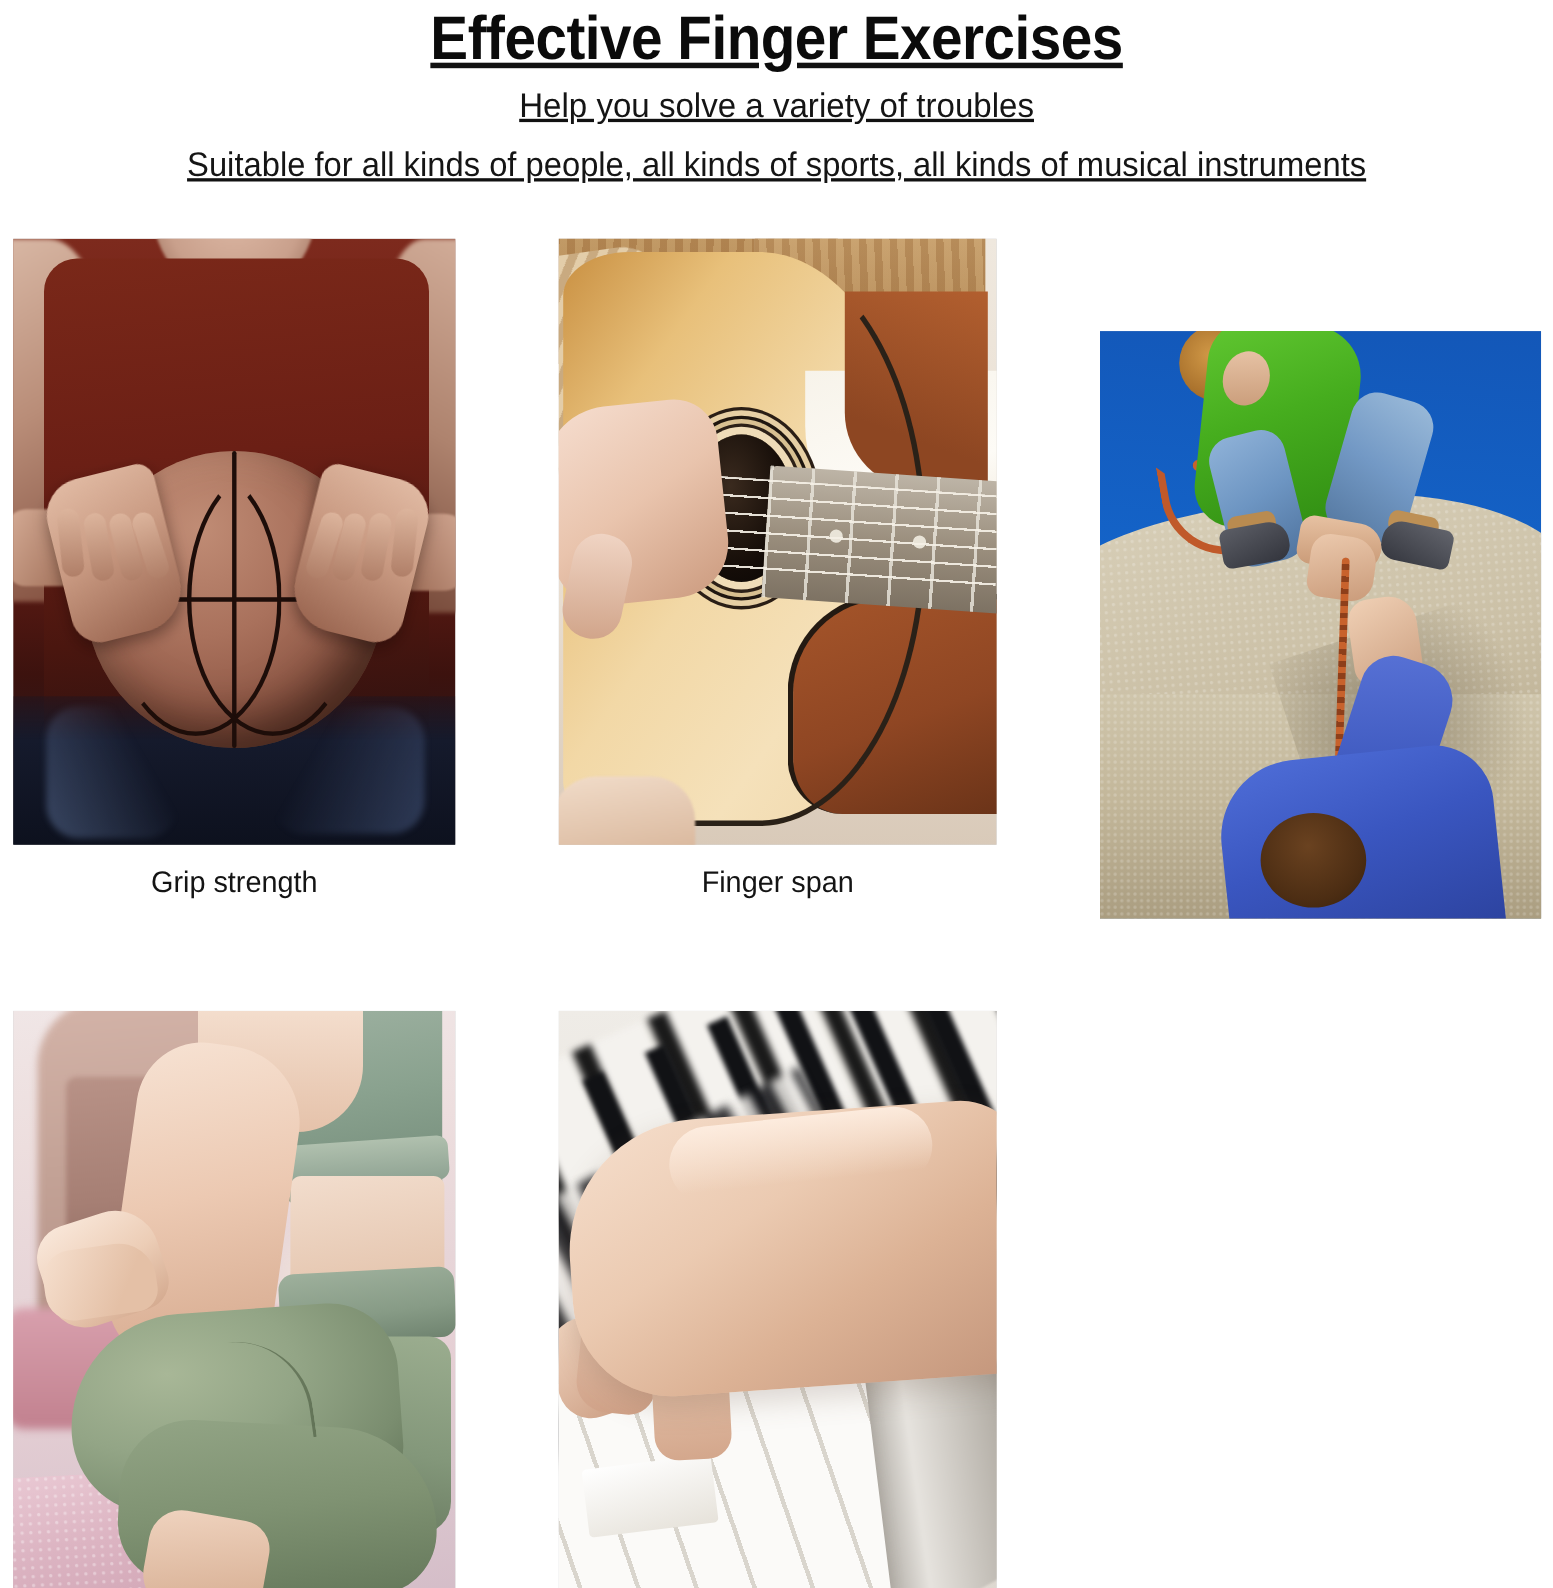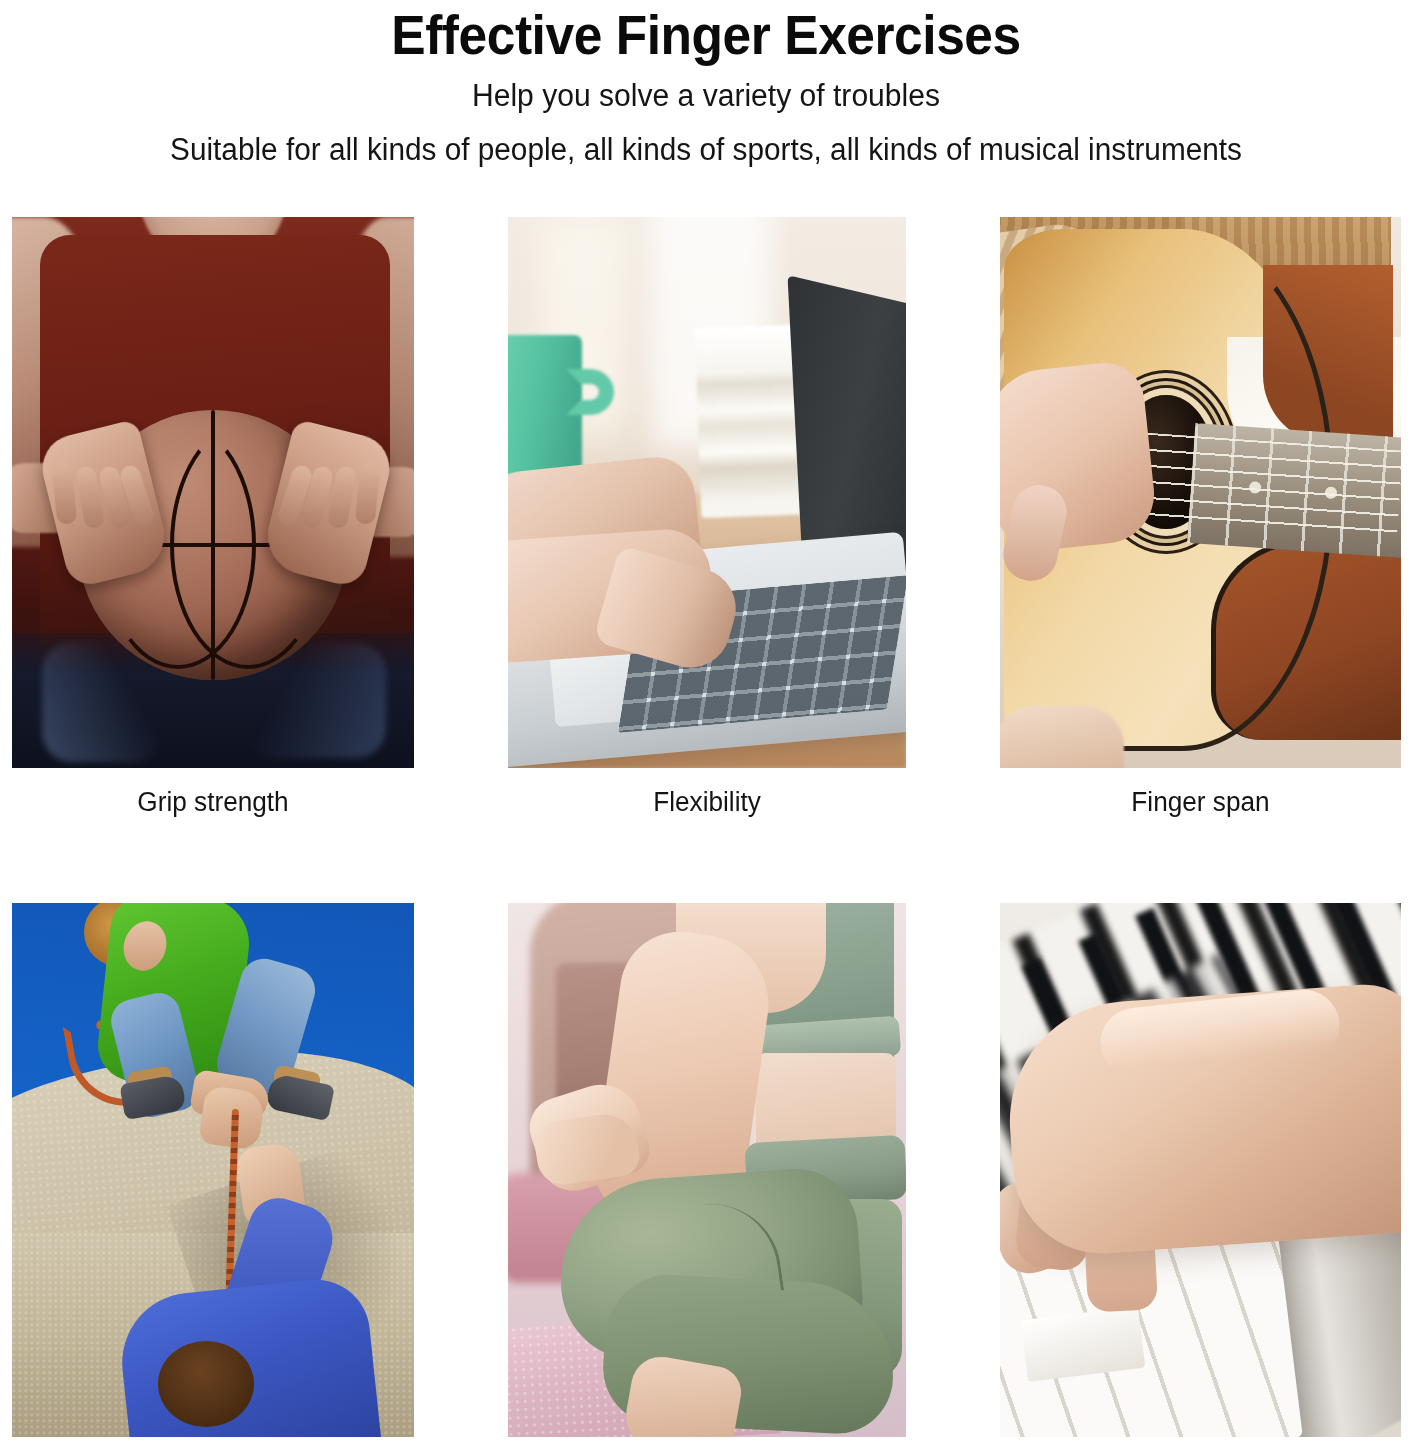--- a/index.html
+++ b/index.html
@@ -12,20 +12,21 @@
     font-family: "Liberation Sans", sans-serif;
     color: #111111;
     overflow: hidden;
   }
 
   .page {
     position: relative;
     width: 1412px;
     height: 1444px;
     background: #ffffff;
+    text-decoration: underline;
   }
 
   
   .header { width: 100%; text-align: center; padding-top: 4px; }
 
   .title {
     font-size: 56px;
     font-weight: 700;
     letter-spacing: -0.5px;
     line-height: 62px;
@@ -753,40 +754,20 @@
         <div class="layer bb-hand bb-hand-r">
           <div class="bb-finger" style="left:6px; top:24px; transform:rotate(8deg);"></div>
           <div class="bb-finger" style="left:30px; top:34px; transform:rotate(4deg);"></div>
           <div class="bb-finger" style="left:54px; top:40px; transform:rotate(0deg);"></div>
           <div class="bb-finger" style="left:76px; top:44px; transform:rotate(-4deg);"></div>
         </div>
       </div>
       <div class="caption">Grip strength</div>
     </div>
 
-    <div class="cell">
-      <div class="photo">
-        <div class="layer lp-bg"></div>
-        <div class="layer lp-blur-win2"></div>
-        <div class="layer lp-blur-win"></div>
-        <div class="layer lp-desk"></div>
-        <div class="layer lp-mug"></div>
-        <div class="layer lp-mug-handle"></div>
-        <div class="layer lp-books"></div>
-        <div class="layer lp-screen"></div>
-
-        <div class="layer lp-base"></div>
-        <div class="layer lp-trackpad"></div>
-        <div class="layer lp-keys"></div>
-        <div class="layer lp-hand-back"></div>
-        <div class="layer lp-hand-front"></div>
-        <div class="layer lp-fingers"></div>
-      </div>
-      <div class="caption">Flexibility</div>
-    </div>
 
     <div class="cell">
       <div class="photo">
         <div class="layer gt-bg"></div>
         <div class="layer gt-sweater"></div>
         <div class="layer gt-sweater-2"></div>
         <div class="layer gt-sleeve"></div>
         <div class="layer gt-body"></div>
         <div class="layer gt-waist"></div>
         <div class="layer gt-side-up"></div>

